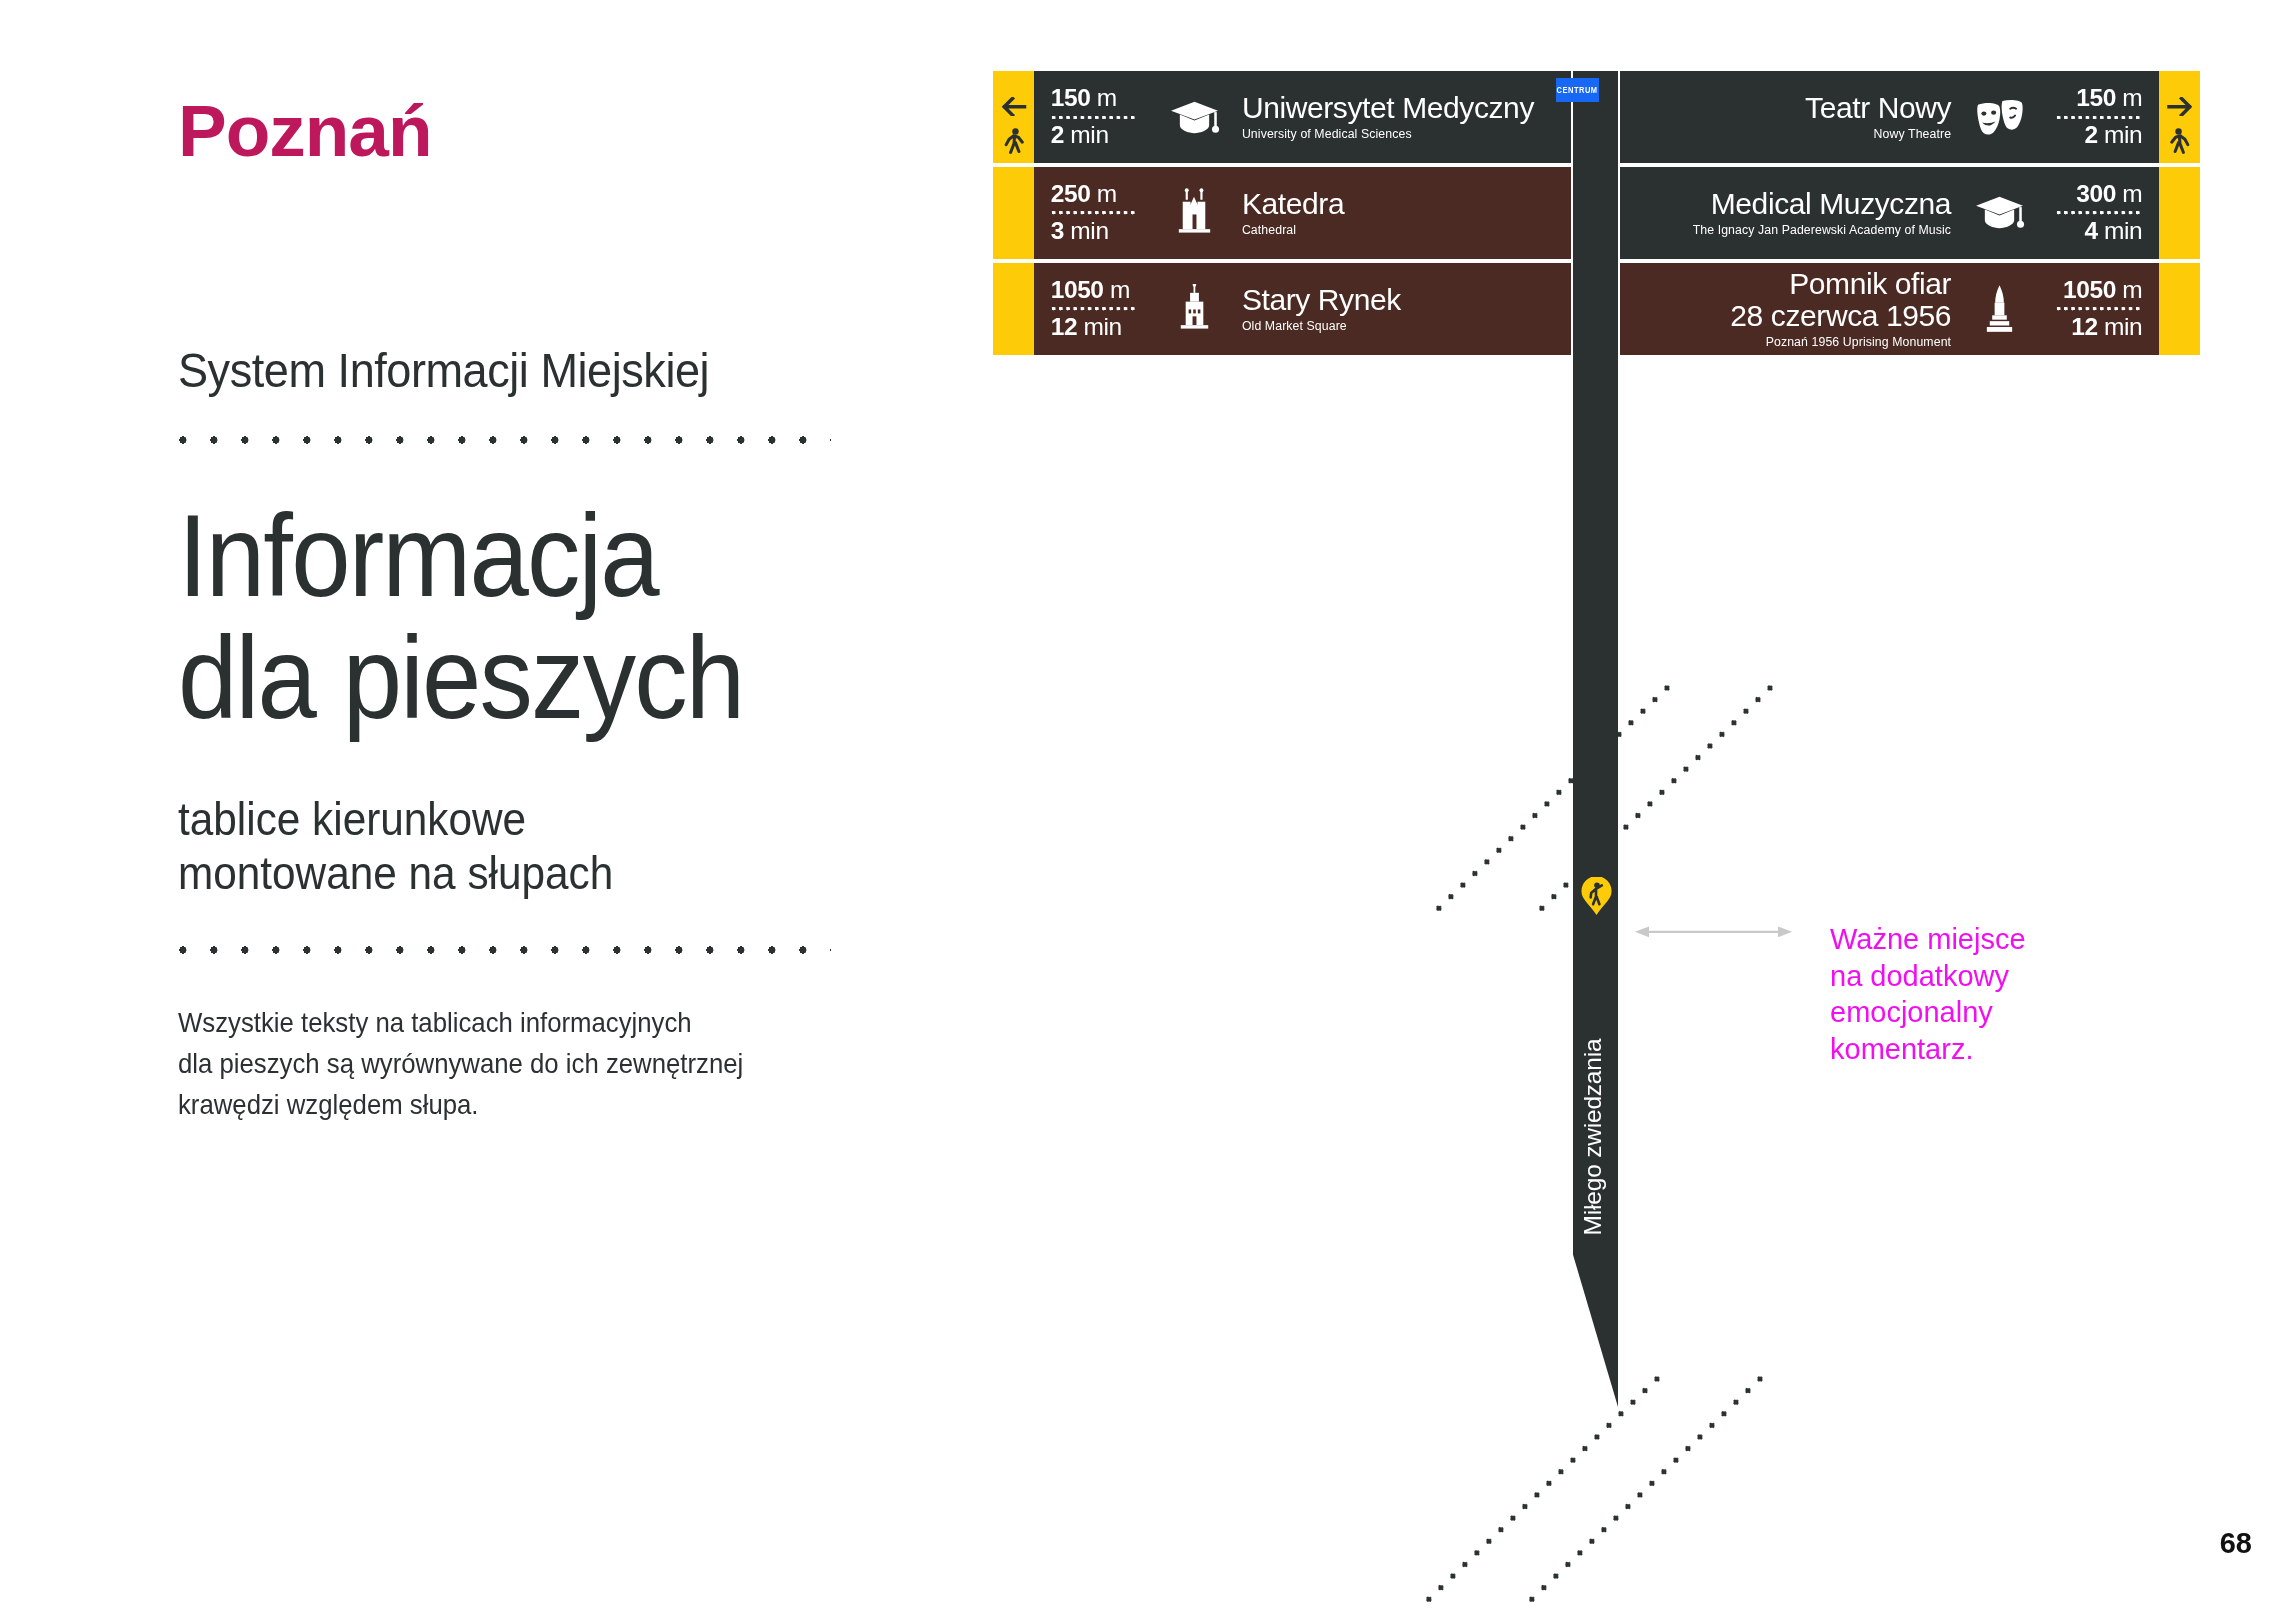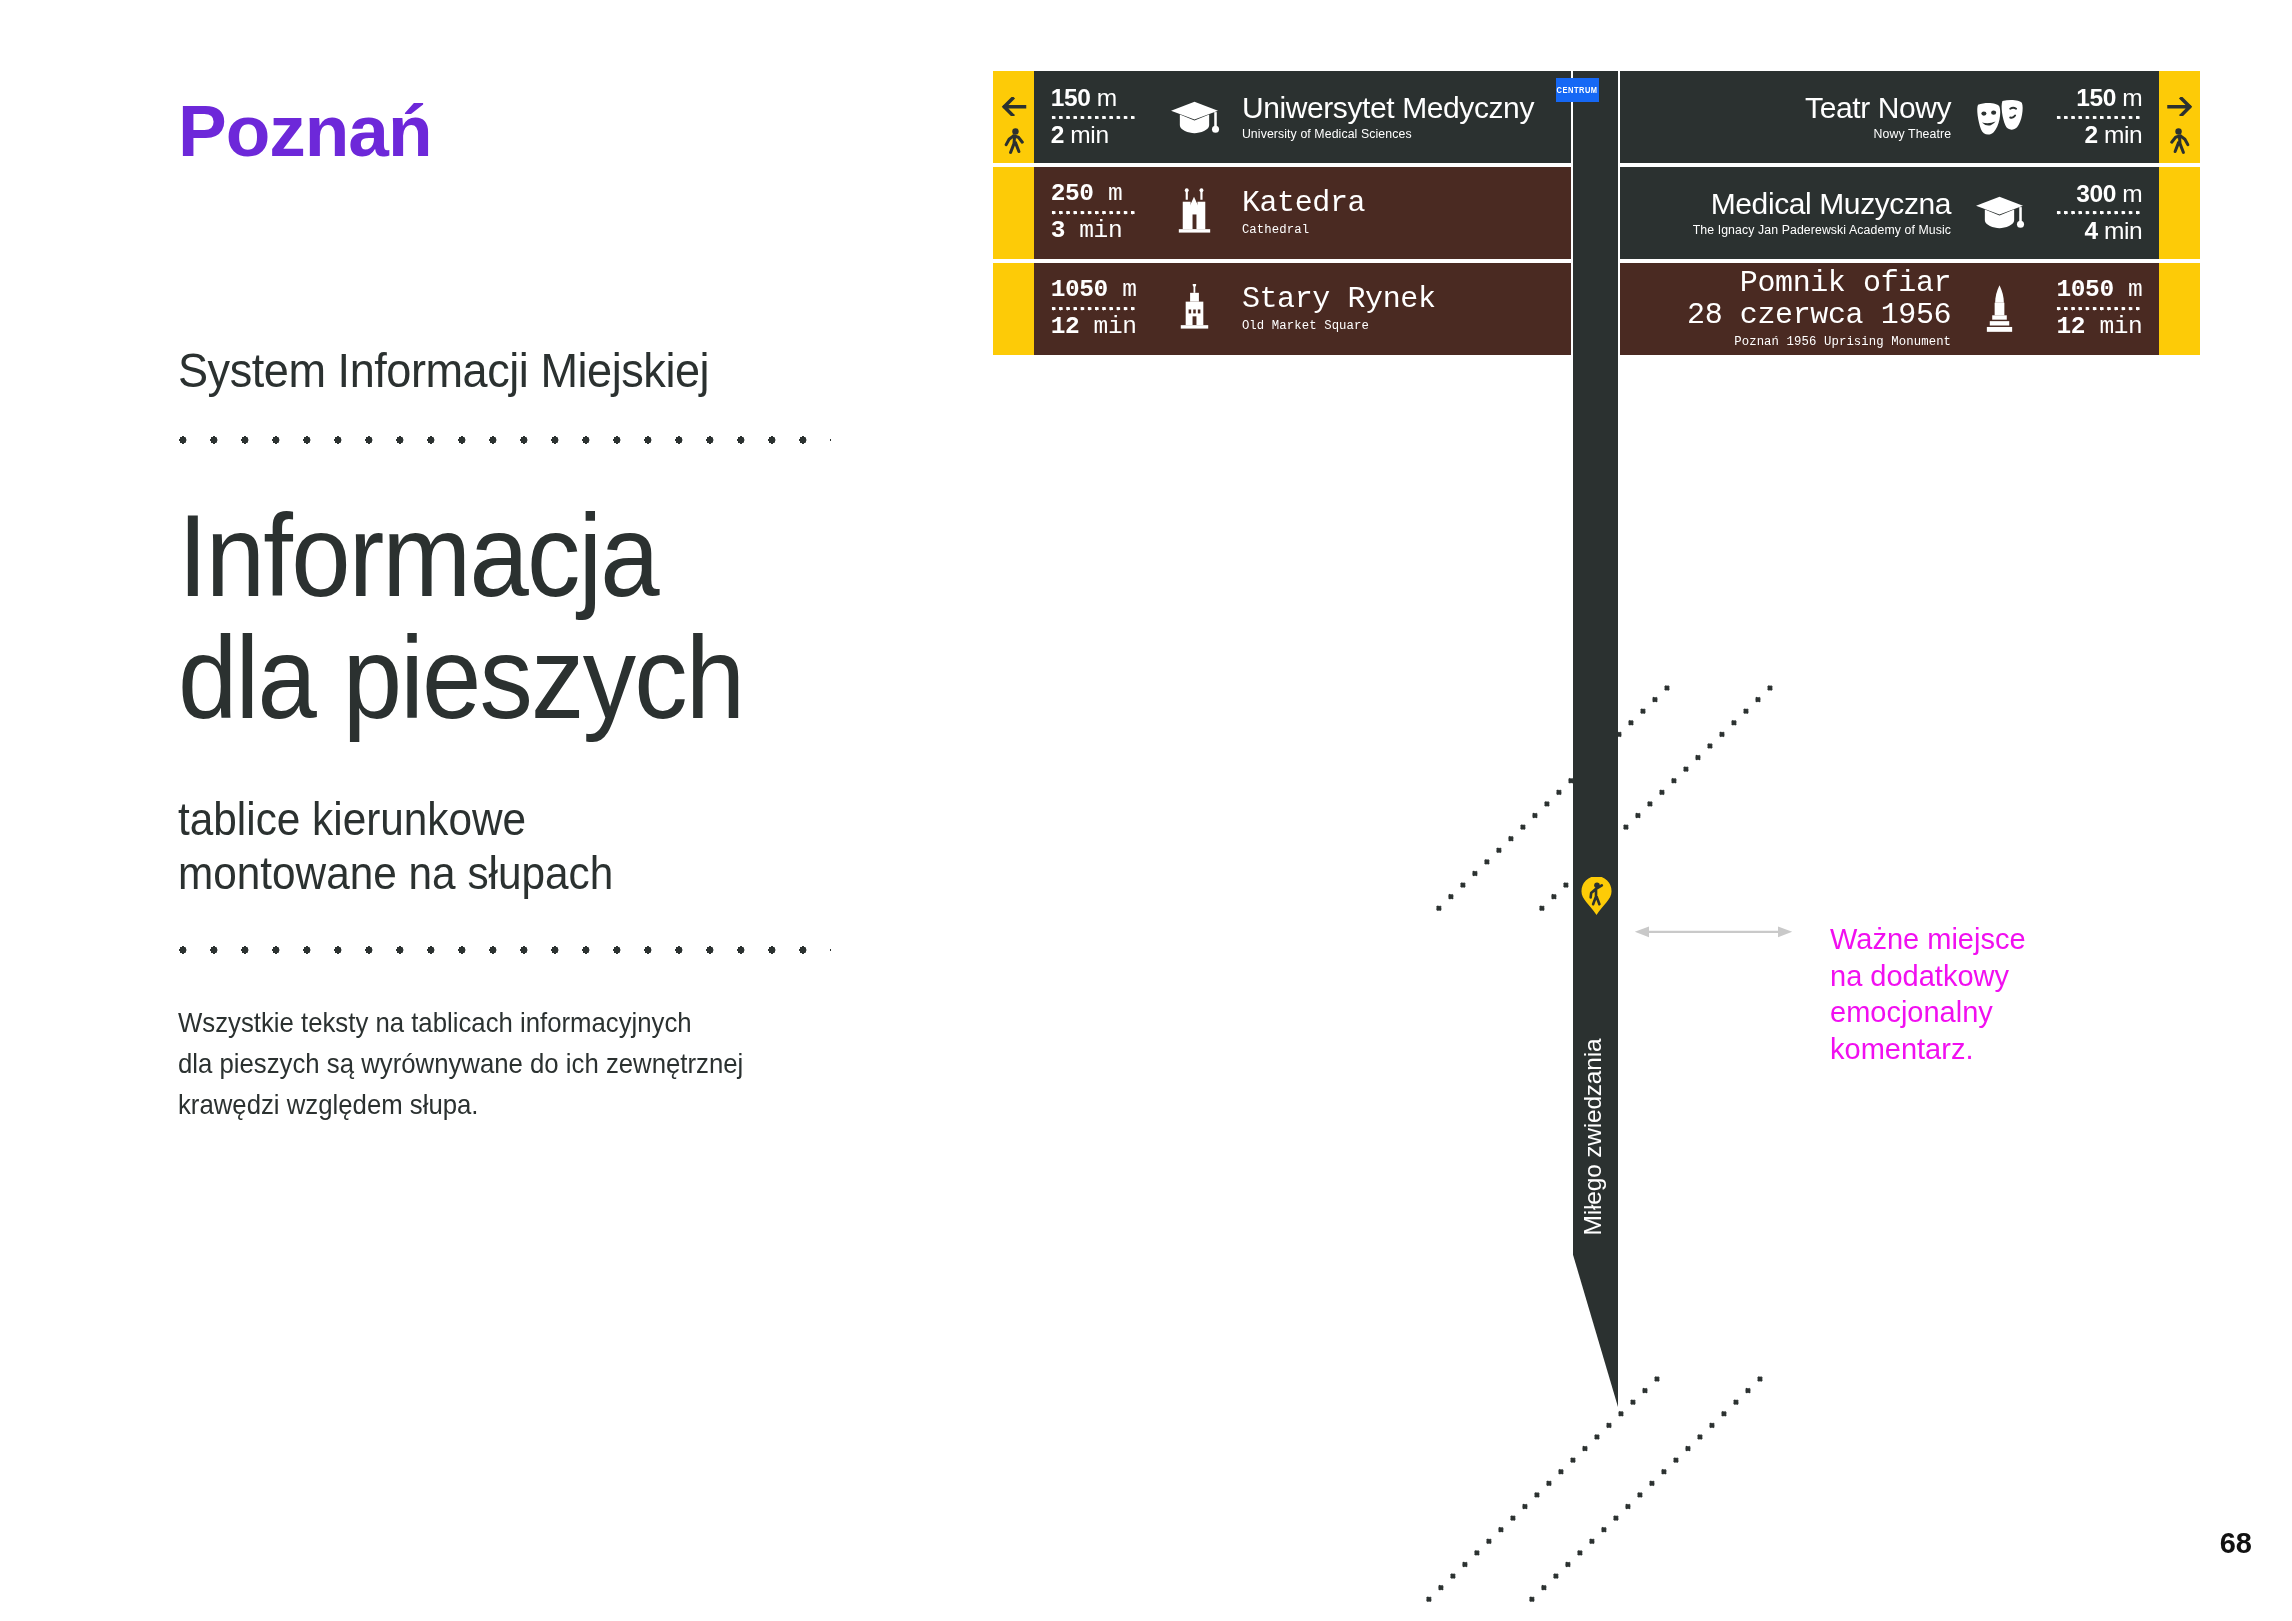--- a/index.html
+++ b/index.html
@@ -8,21 +8,21 @@
     background:#ffffff;
     font-family:"Liberation Sans","DejaVu Sans",sans-serif;
     overflow:hidden;
     position:relative;
   }
   .page{position:absolute;inset:0;}
 
   
   .left-col{position:absolute;left:178px;top:94px;width:794px;}
   .city-title{
-    font-size:73px;font-weight:bold;color:#6d28d9;letter-spacing:-1px;
+    font-size:73px;font-weight:bold;color:#be185d;letter-spacing:-1px;
     line-height:1;margin:0 0 0 0;
   }
   .subtitle{
     font-size:49px;font-weight:400;color:#2b3130;letter-spacing:-0.5px;
     margin-top:178px;line-height:1.05;
     transform:scaleX(0.92);transform-origin:left center;
   }
   .dotrule{
     margin-top:39px;
     height:9.8px;width:653px;
@@ -87,21 +87,21 @@
     letter-spacing:-0.2px;
   }
 
   
   .panel{position:absolute;top:0;display:flex;flex-direction:column;gap:3.9px;z-index:2;}
   .panel-left{left:0px;width:578px;}
   .panel-right{left:627px;width:580px;}
 
   .row{display:flex;height:92px;position:relative;}
   .dark{background:#2b3130;}
-  .brown{background:#4a2a22;font-family:Liberation Mono, monospace;}
+  .brown{background:#4a2a22;}
 
   .ychip{width:41px;flex:0 0 41px;background:#fdcb07;position:relative;}
   .ychip .ar{position:absolute;left:50%;top:25.5px;transform:translateX(-50%);}
   .ychip .pd{position:absolute;left:50%;top:57px;transform:translateX(-50%);}
 
   .content{flex:1;display:flex;align-items:center;position:relative;}
 
   
   .dt{width:118px;flex:0 0 118px;color:#fff;display:flex;flex-direction:column;
       align-items:flex-start;justify-content:center;gap:3.9px;padding-left:16.7px;box-sizing:border-box;}

